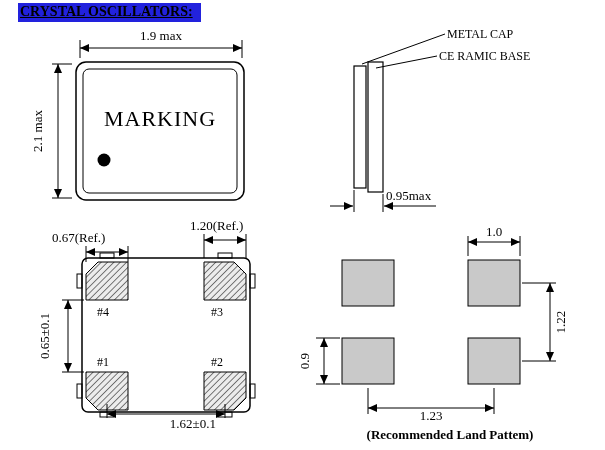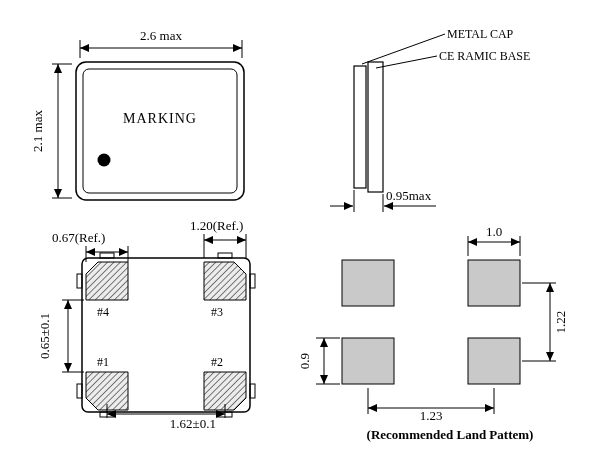--- a/index.html
+++ b/index.html
@@ -2,21 +2,21 @@
 <html><head>
 <meta charset="utf-8">
 <style>
   html,body{margin:0;padding:0;background:#fff;}
   .canvas{position:relative;width:605px;height:450px;background:#ffffff;overflow:hidden;
           font-family:"Liberation Serif",serif;color:#000;}
   svg{position:absolute;left:0;top:0;}
   .lbl{position:absolute;font-size:13px;white-space:nowrap;line-height:14px;}
   .center{text-align:center;}
   .rot{transform:rotate(-90deg);text-align:center;}
-  .big{font-size:14px;letter-spacing:1px;}
+  .big{font-size:22px;letter-spacing:1px;}
   .side-lbl{font-size:12px;}
   .bold{font-weight:bold;}
   .title{position:absolute;left:18px;top:3px;background:#2222DD;color:#000;
          font-weight:bold;font-size:14px;text-decoration:underline;
          padding:1px 8px 2px 2px;}
   .o15{fill:none;stroke:#000;stroke-width:1.5;}
   .o10{fill:none;stroke:#000;stroke-width:1;}
   .o12{fill:#fff;stroke:#000;stroke-width:1.2;}
   .bump{fill:#fff;stroke:#000;stroke-width:1;}
   .hpad{fill:url(#hatch);stroke:#000;stroke-width:1;}
@@ -125,23 +125,24 @@
         <line x1="324" y1="338" x2="324" y2="384" marker-start="url(#arr)" marker-end="url(#arr)"></line>
       </g>
       <g>
         <line x1="368" y1="388" x2="368" y2="414"></line>
         <line x1="494" y1="388" x2="494" y2="414"></line>
         <line x1="368" y1="408" x2="494" y2="408" marker-start="url(#arr)" marker-end="url(#arr)"></line>
       </g>
     </g>
   </svg>
 
+  <div class="title">CRYSTAL OSCILLATORS:</div>
 
   <div class="lbl big center" style="left:90px;top:112px;width:140px;">MARKING</div>
-  <div class="lbl center" style="left:111px;top:29px;width:100px;">2.6 max</div>
+  <div class="lbl center" style="left:111px;top:29px;width:100px;">1.9 max</div>
   <div class="lbl rot" style="left:8px;top:124px;width:60px;">2.1 max</div>
 
   <div class="lbl side-lbl" style="left:447px;top:27px;">METAL CAP</div>
   <div class="lbl side-lbl" style="left:439px;top:49px;">CE RAMIC BASE</div>
   <div class="lbl" style="left:386px;top:189px;">0.95max</div>
 
   <div class="lbl" style="left:52px;top:231px;">0.67(Ref.)</div>
   <div class="lbl" style="left:190px;top:219px;">1.20(Ref.)</div>
   <div class="lbl rot" style="left:10px;top:329px;width:70px;">0.65±0.1</div>
   <div class="lbl center" style="left:116px;top:417px;width:100px;text-align:right;">1.62±0.1</div>

